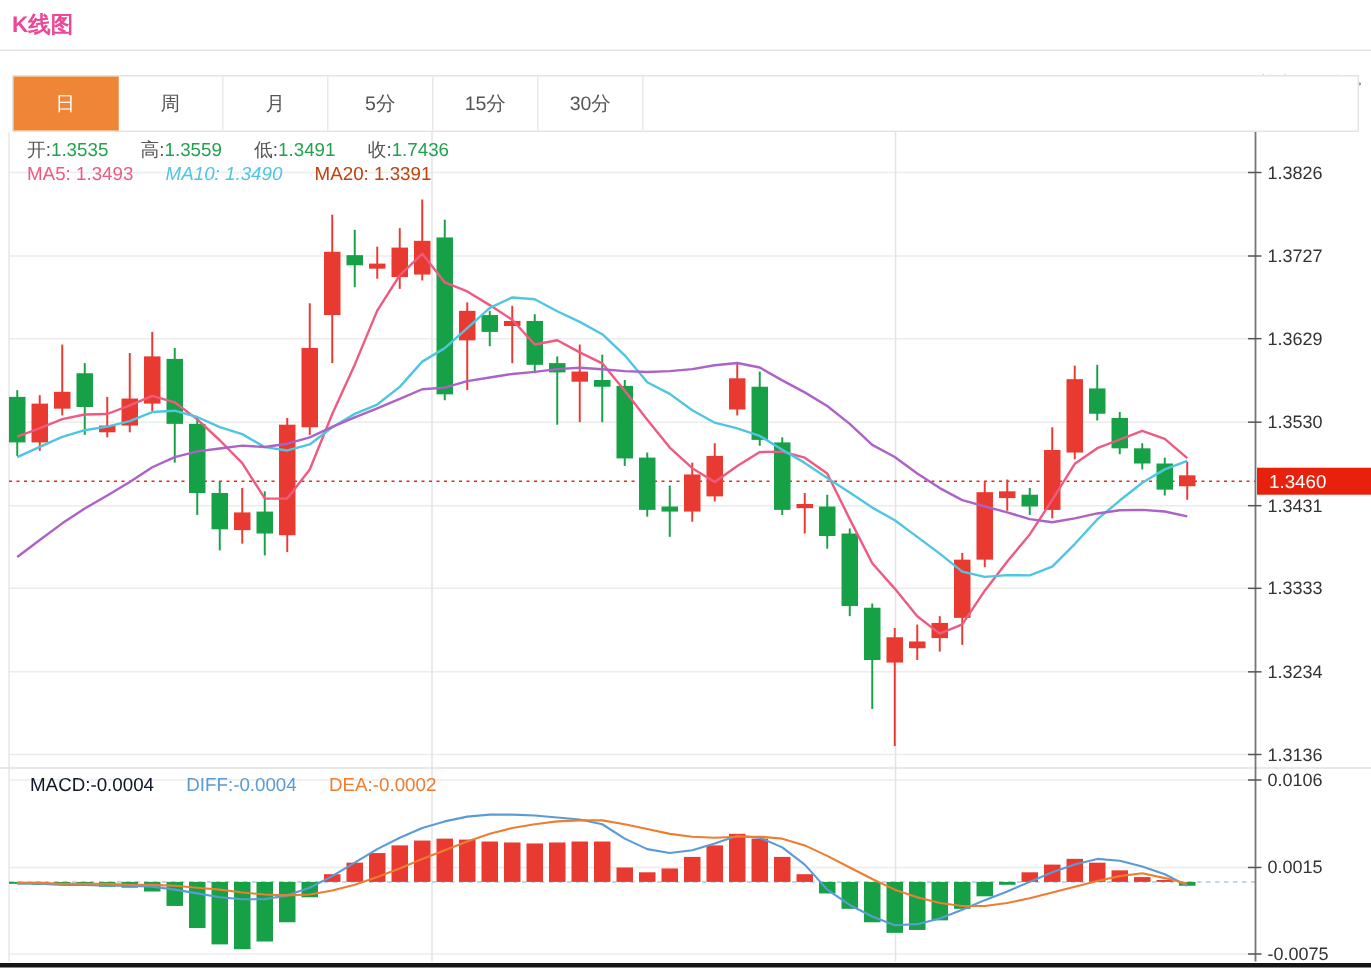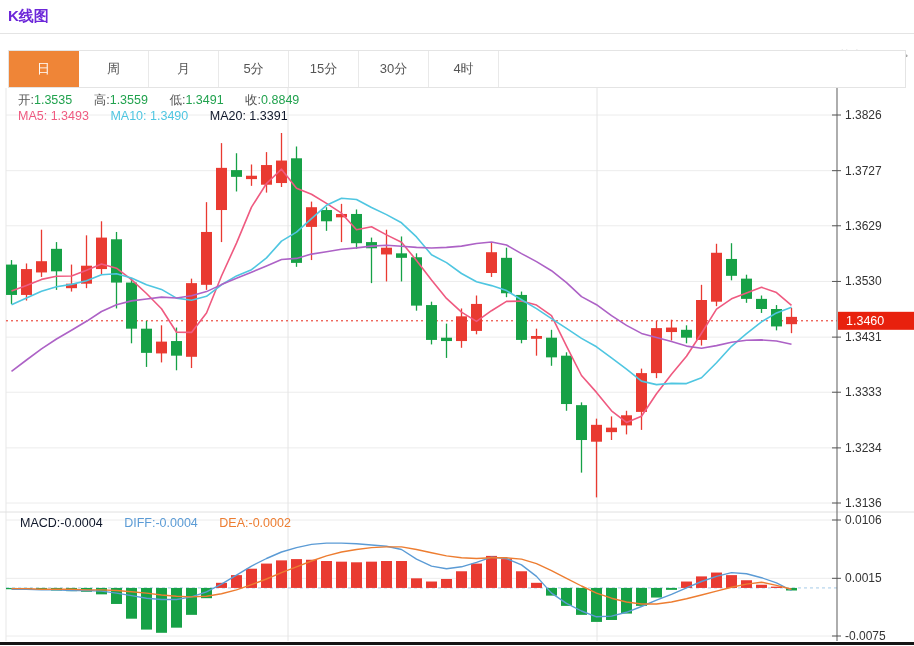--- a/index.html
+++ b/index.html
@@ -1,33 +1,33 @@
 <!DOCTYPE html>
 <html><head>
 <meta charset="utf-8">
 <style>
   html,body{margin:0;padding:0;background:#fff;}
   body{width:914px;height:646px;overflow:hidden;position:relative;
        font-family:"Liberation Sans","DejaVu Sans",sans-serif;}
-  .page-title{position:absolute;left:8px;top:7px;font-size:15px;font-weight:bold;color:#6d28d9;z-index:3;}
+  .page-title{position:absolute;left:8px;top:7px;font-size:15px;font-weight:bold;color:#ec4899;z-index:3;}
   .fund-link{position:absolute;right:6px;top:8px;font-size:12.5px;color:#999;cursor:pointer;z-index:3;margin-top:40px;}
   .header-divider{position:absolute;left:0;top:33px;width:914px;height:0;border-top:1px solid #e4e4e4;z-index:1;}
   .tab-strip{position:absolute;left:8px;top:50px;width:898px;height:38px;box-sizing:border-box;
              border:1px solid #e4e4e4;display:flex;background:#fff;z-index:3;}
   .tab{width:70px;box-sizing:border-box;border-right:1px solid #e9e9e9;text-align:center;
        line-height:36px;font-size:13px;color:#555;cursor:pointer;}
   .tab.active{background:#ef8537;border-color:#ef8537;color:#fff;}
   .tab-filler{flex:1;}
   .legend-row{position:absolute;left:18px;font-size:12.5px;z-index:3;white-space:nowrap;}
   .legend-row .item{margin-right:18px;}
   .lab{color:#555;}
   .v-green{color:#21a24e;}
   .ma5{color:#ef5a80;}
-  .ma10{color:#4fc6e1;}
-  .ma20{color:#0f172a;}
+  .ma10{color:#4fc6e1;font-style:italic;}
+  .ma20{color:#c2410c;}
   .macd-g{color:#0f172a;}
   .diff-b{color:#5b9bd5;}
   .dea-o{color:#ed7d31;}
   #chart-wrap{position:absolute;left:0;top:0;width:914px;height:562px;z-index:0;}
 </style>
 </head>
 <body>
 
 <div id="chart-wrap"><svg width="914" height="646">
       <g stroke="#ececec" stroke-width="1">
@@ -255,29 +255,28 @@
 <div class="fund-link">基本面分析&gt;</div>
 <div class="header-divider"></div>
 
 <div class="tab-strip">
   <div class="tab active">日</div>
   <div class="tab">周</div>
   <div class="tab">月</div>
   <div class="tab">5分</div>
   <div class="tab">15分</div>
   <div class="tab">30分</div>
-  <div class="tab">4时</div>
   <div class="tab-filler"></div>
 </div>
 
 <div class="legend-row" style="top:92px;">
   <span class="item"><span class="lab">开:</span><span class="v-green">1.3535</span></span>
   <span class="item"><span class="lab">高:</span><span class="v-green">1.3559</span></span>
   <span class="item"><span class="lab">低:</span><span class="v-green">1.3491</span></span>
-  <span class="item"><span class="lab">收:</span><span class="v-green">0.8849</span></span>
+  <span class="item"><span class="lab">收:</span><span class="v-green">1.7436</span></span>
 </div>
 
 <div class="legend-row" style="top:109px;">
   <span class="item ma5"><span>MA5:</span> <span>1.3493</span></span>
   <span class="item ma10"><span>MA10:</span> <span>1.3490</span></span>
   <span class="item ma20"><span>MA20:</span> <span>1.3391</span></span>
 </div>
 
 <div class="legend-row" style="top:516px;left:20px;">
   <span class="item macd-g"><span>MACD:</span><span>-0.0004</span></span>

